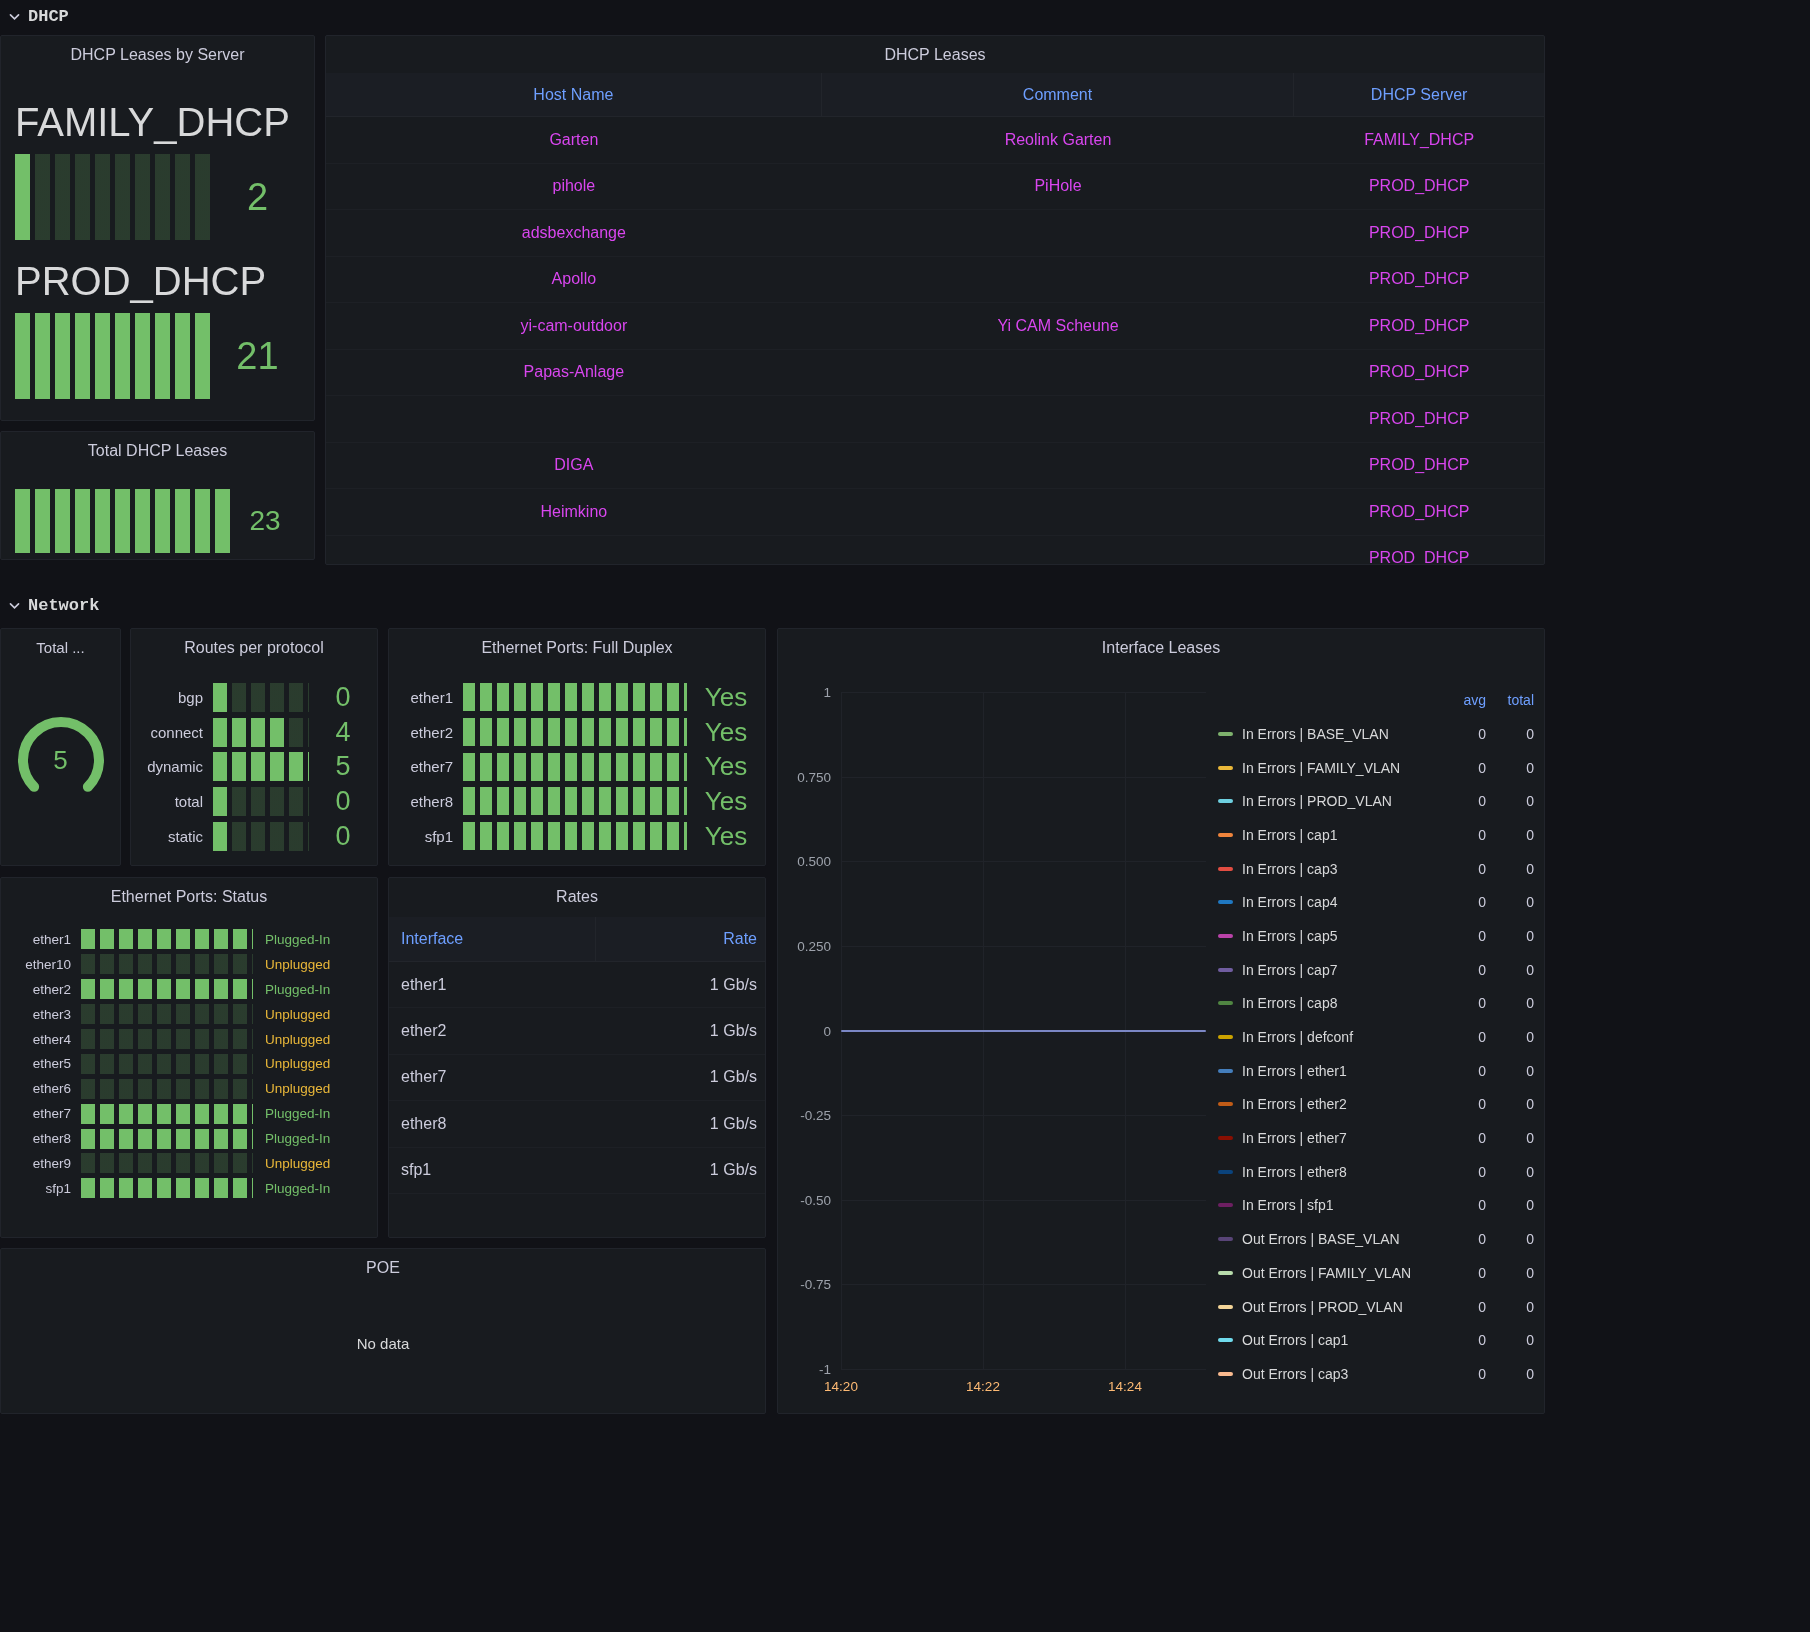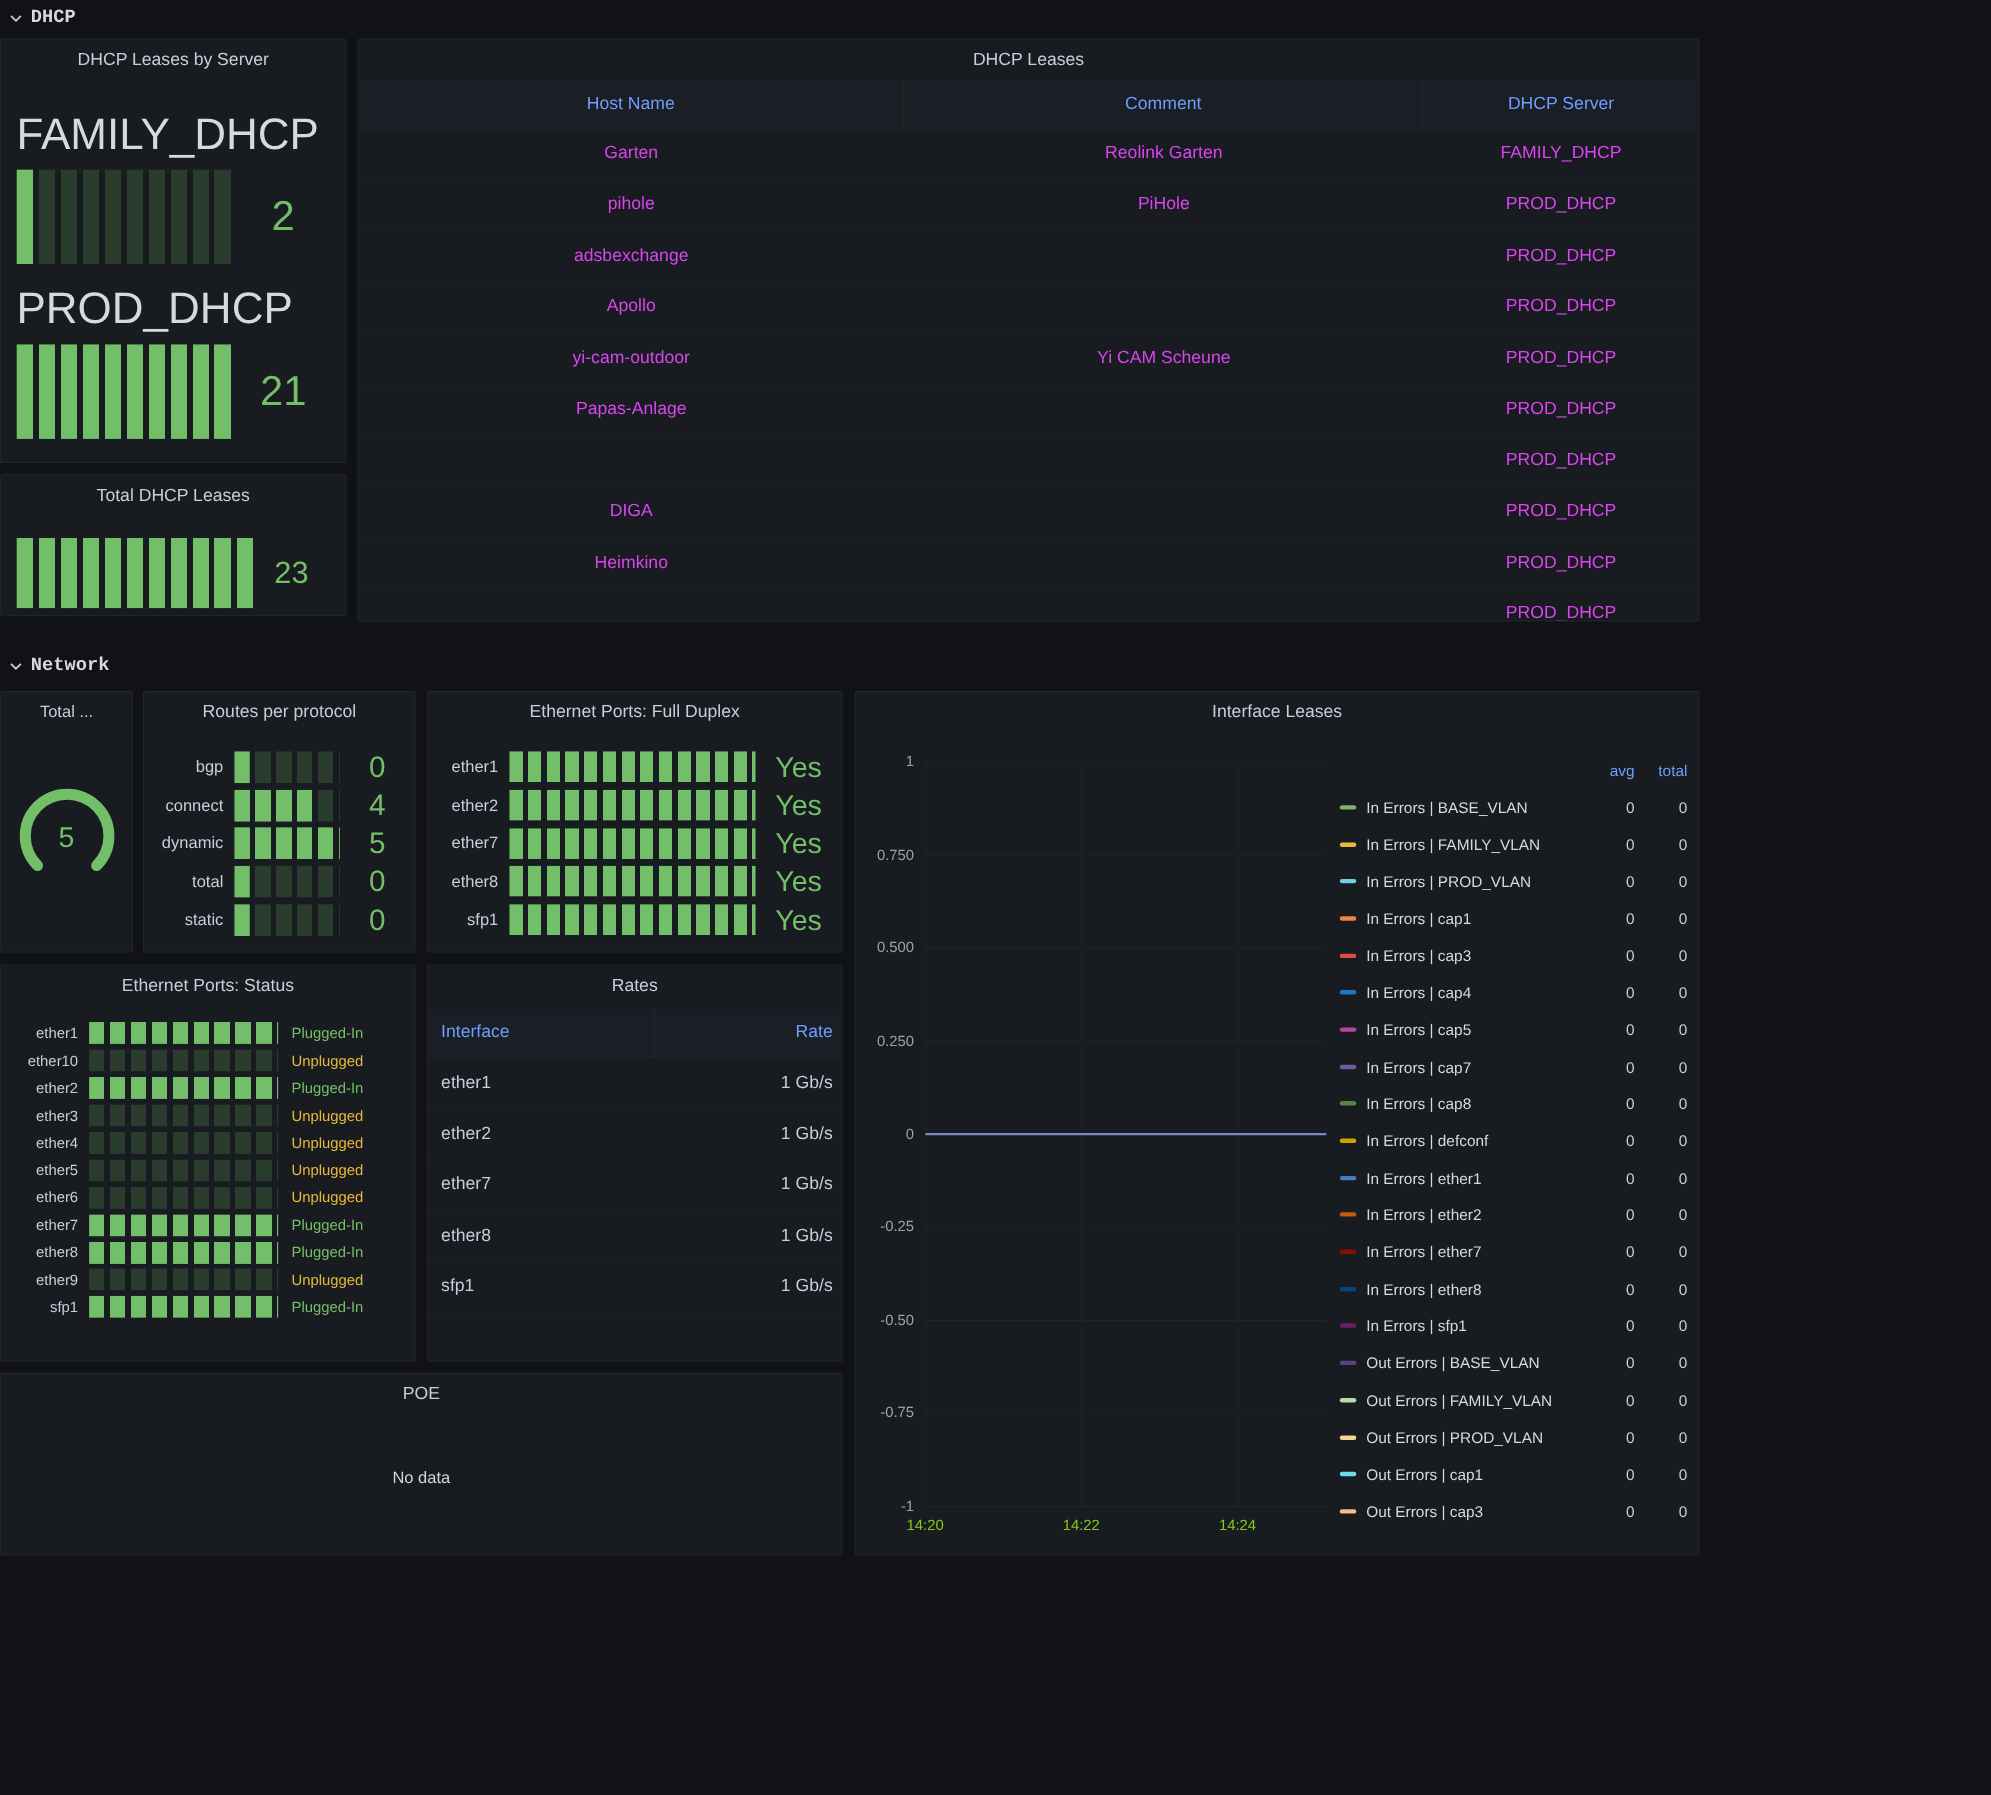--- a/index.html
+++ b/index.html
@@ -83,21 +83,21 @@
   .nodata { position:absolute; left:0; right:0; top:86px; text-align:center; font-size:15px; color:#d8d9da; }
 
   
   .plot { position:absolute; left:63px; top:63px; width:365px; height:677px; }
   .gl-h { position:absolute; left:0; right:0; height:1px; background:#202329; }
   .gl-v { position:absolute; top:0; bottom:0; width:1px; background:#202329; }
   .zero-line { position:absolute; left:0; right:0; top:calc(50% - 1px); height:2px; border-radius:1px; background:#7b87c5; }
   .yticks { position:absolute; left:0; top:63px; width:53px; height:677px; }
   .ytick { position:absolute; right:0; transform:translateY(-50%); font-size:13.5px; color:#9da2ab; }
   .xticks { position:absolute; left:63px; top:750px; width:365px; height:20px; }
-  .xtick { position:absolute; transform:translateX(-50%); font-size:13.5px; color:#84cc16;text-align:right; }
+  .xtick { position:absolute; transform:translateX(-50%); font-size:13.5px; color:#fdba74;text-align:right; }
 
   
   .legend { position:absolute; left:440px; top:58px; width:316px; }
   .lg-hdr { display:flex; justify-content:flex-end; align-items:center; height:26px; color:#6e9fff; font-size:14px; margin-bottom:4px; }
   .lg-hdr span { cursor:pointer; }
   .lg-avg { width:48px; text-align:right; flex:none; }
   .lg-total { width:48px; text-align:right; flex:none; }
   .lg-row { display:flex; align-items:center; height:33.7px; font-size:14px; cursor:pointer; }
   .lg-swatch { width:15px; height:4px; border-radius:2px; margin-right:9px; flex:none; }
   .lg-label { flex:1; color:#d8d9da; white-space:nowrap; overflow:hidden; text-overflow:ellipsis; }

